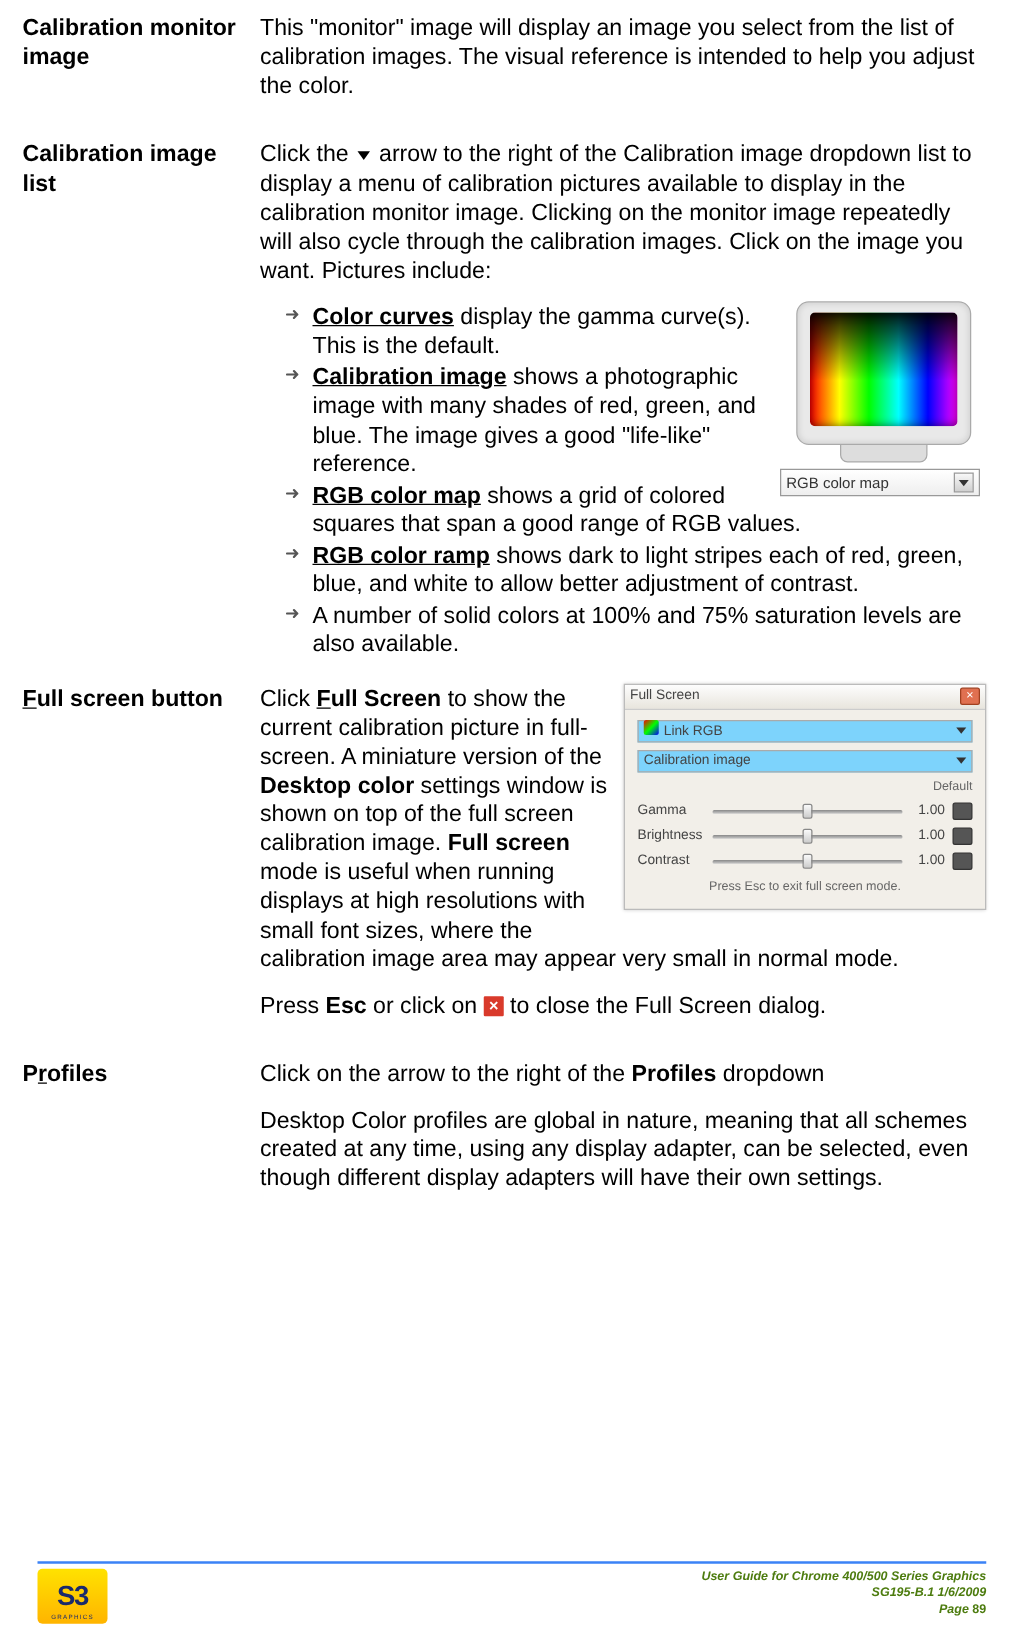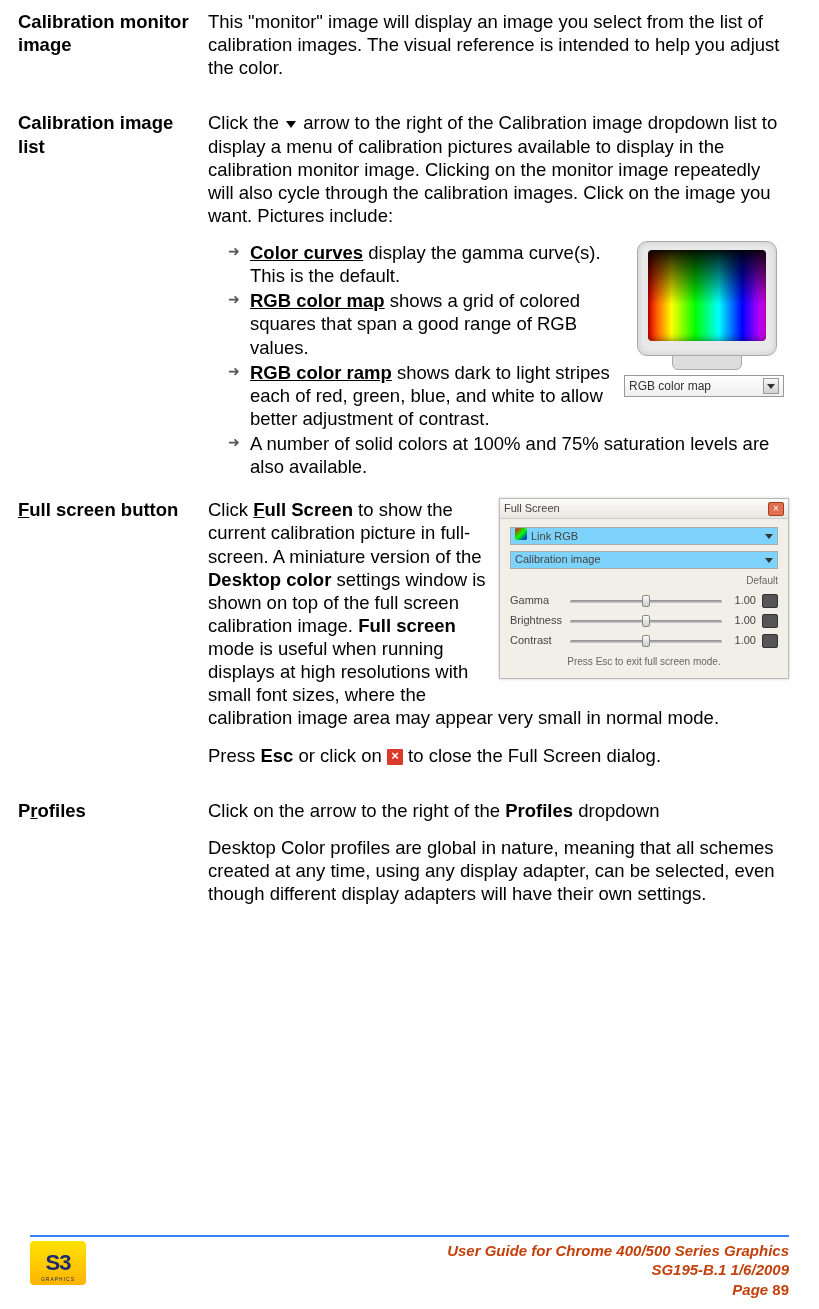--- a/index.html
+++ b/index.html
@@ -262,22 +262,22 @@
     position: absolute;
     bottom: 2px;
     font-size: 5px;
     color: #1a2a6c;
     letter-spacing: 1px;
   }
   .footer-right {
     flex: 1;
     text-align: right;
     font-style: italic;
-    font-size: 15px;
-    color: #c2410c;
+    font-size: 10px;
+    color: #4d7c0f;
     font-weight: bold;
     line-height: 1.3;
   }
   .footer-right .line2 { font-weight: bold; }
   .clearfix::after { content: ""; display: table; clear: both; }
 </style>
 </head>
 <body>
 
 <div class="page">
@@ -307,20 +307,23 @@
           </div>
           <div class="dropdown">
             <span>RGB color map</span>
             <span class="dd-arrow"></span>
           </div>
         </div>
 
         <ul class="bullets">
           <li>
             <span class="b u">Color curves</span><span> display the gamma curve(s). This is the default.</span>
+          </li>
+          <li>
+            <span class="b u">Calibration image</span><span> shows a photographic image with many shades of red, green, and blue. The image gives a good "life-like" reference.</span>
           </li>
           <li>
             <span class="b u">RGB color map</span><span> shows a grid of colored squares that span a good range of RGB values.</span>
           </li>
           <li>
             <span class="b u">RGB color ramp</span><span> shows dark to light stripes each of red, green, blue, and white to allow better adjustment of contrast.</span>
           </li>
           <li>
             <span>A number of solid colors at 100% and 75% saturation levels are also available.</span>
           </li>

